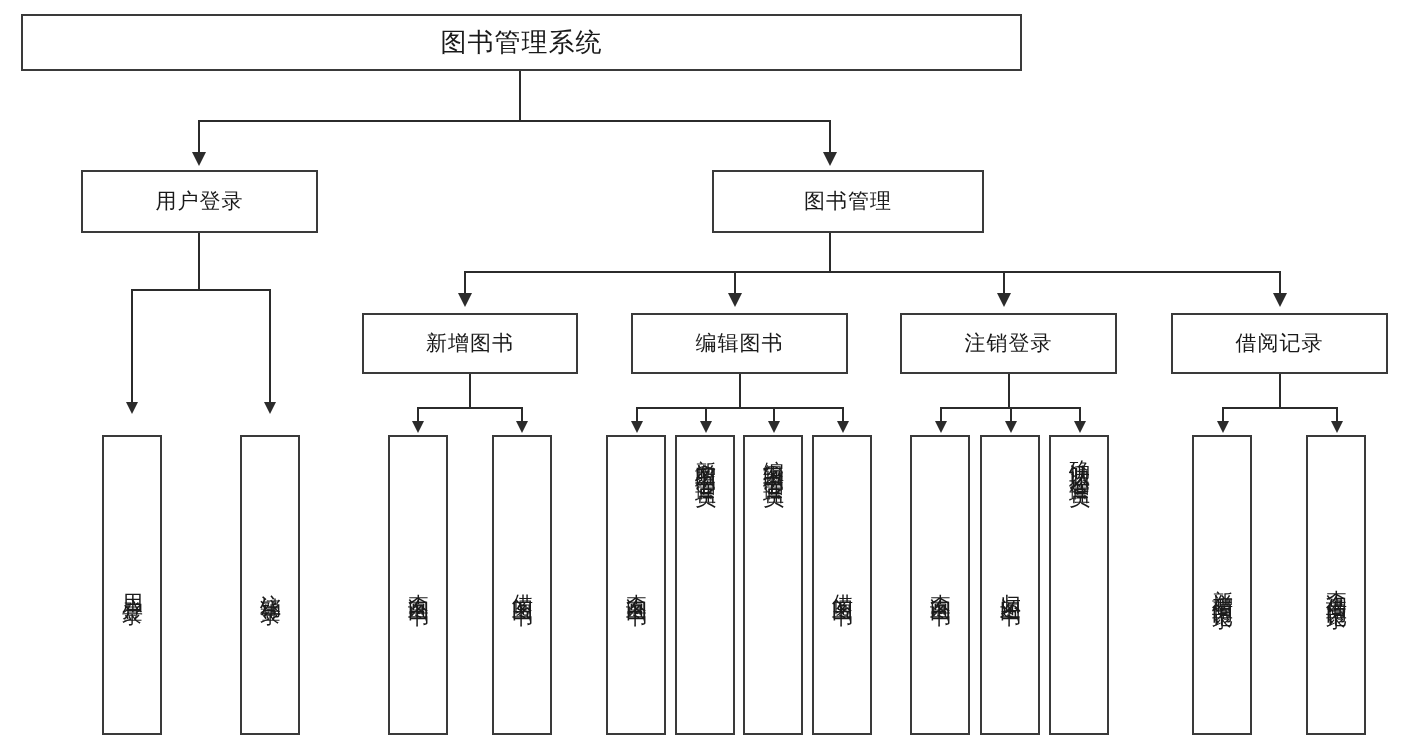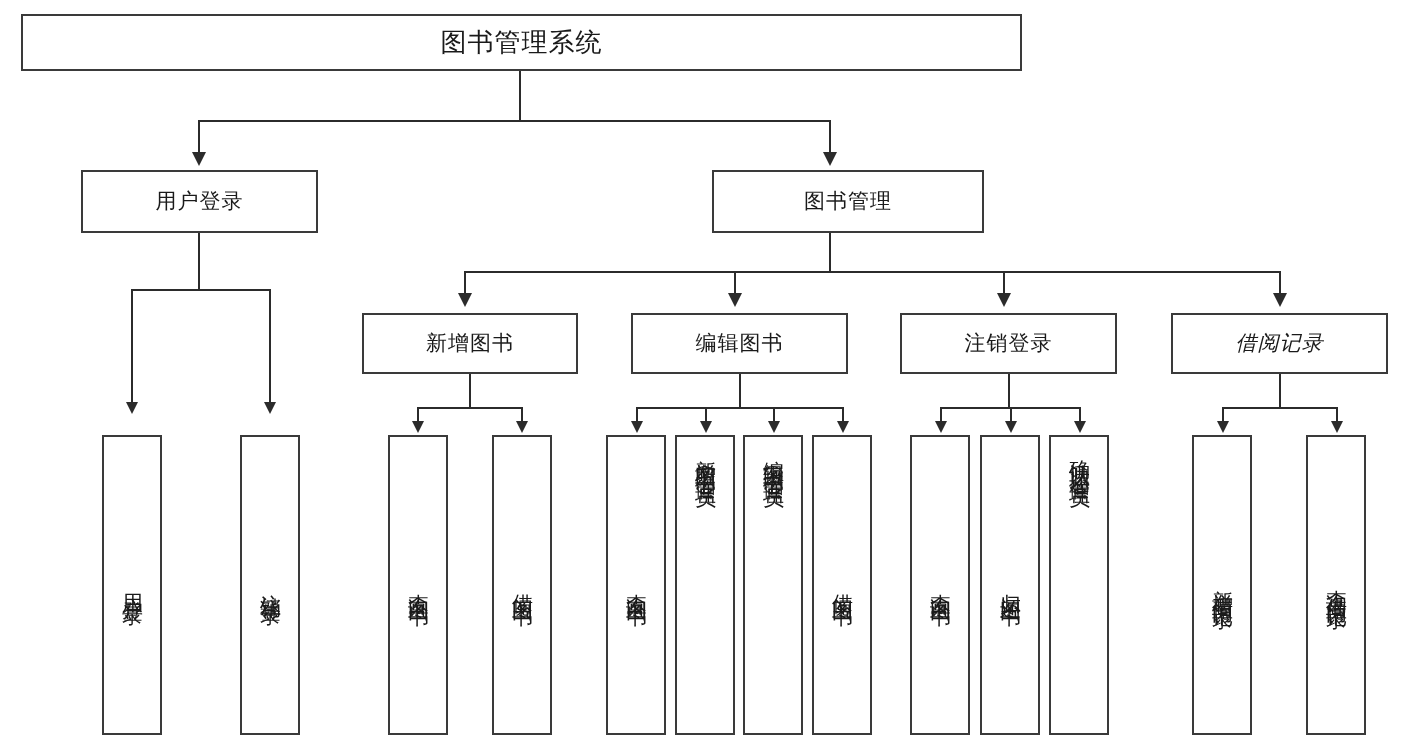--- a/index.html
+++ b/index.html
@@ -176,21 +176,21 @@
 
   <div class="node h" style="left:362px; top:313px; width:216px; height:61px;">
     <span class="label">新增图书</span>
   </div>
   <div class="node h" style="left:631px; top:313px; width:217px; height:61px;">
     <span class="label">编辑图书</span>
   </div>
   <div class="node h" style="left:900px; top:313px; width:217px; height:61px;">
     <span class="label">注销登录</span>
   </div>
-  <div class="node h" style="left:1171px; top:313px; width:217px; height:61px;font-style:italic;">
+  <div class="node h" style="left:1171px; top:313px; width:217px; height:61px;">
     <span class="label">借阅记录</span>
   </div>
 
   <div class="node v center" style="left:102px; top:435px; width:60px; height:300px;">
     <span class="label">用户登录</span>
   </div>
   <div class="node v center" style="left:240px; top:435px; width:60px; height:300px;">
     <span class="label">注销登录</span>
   </div>
 

